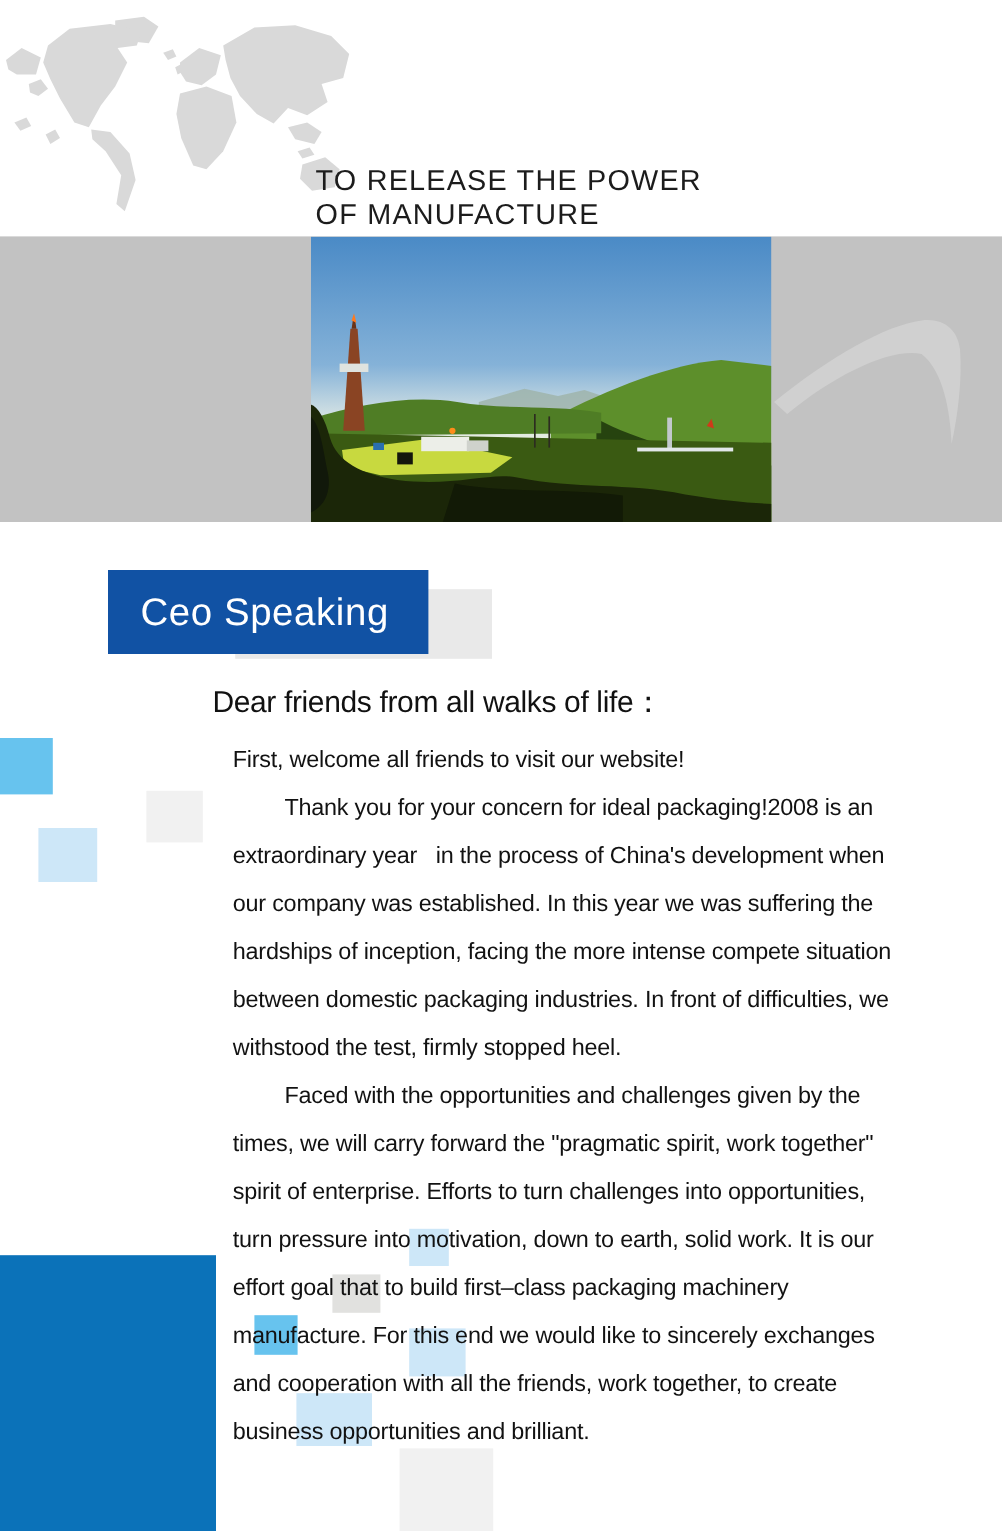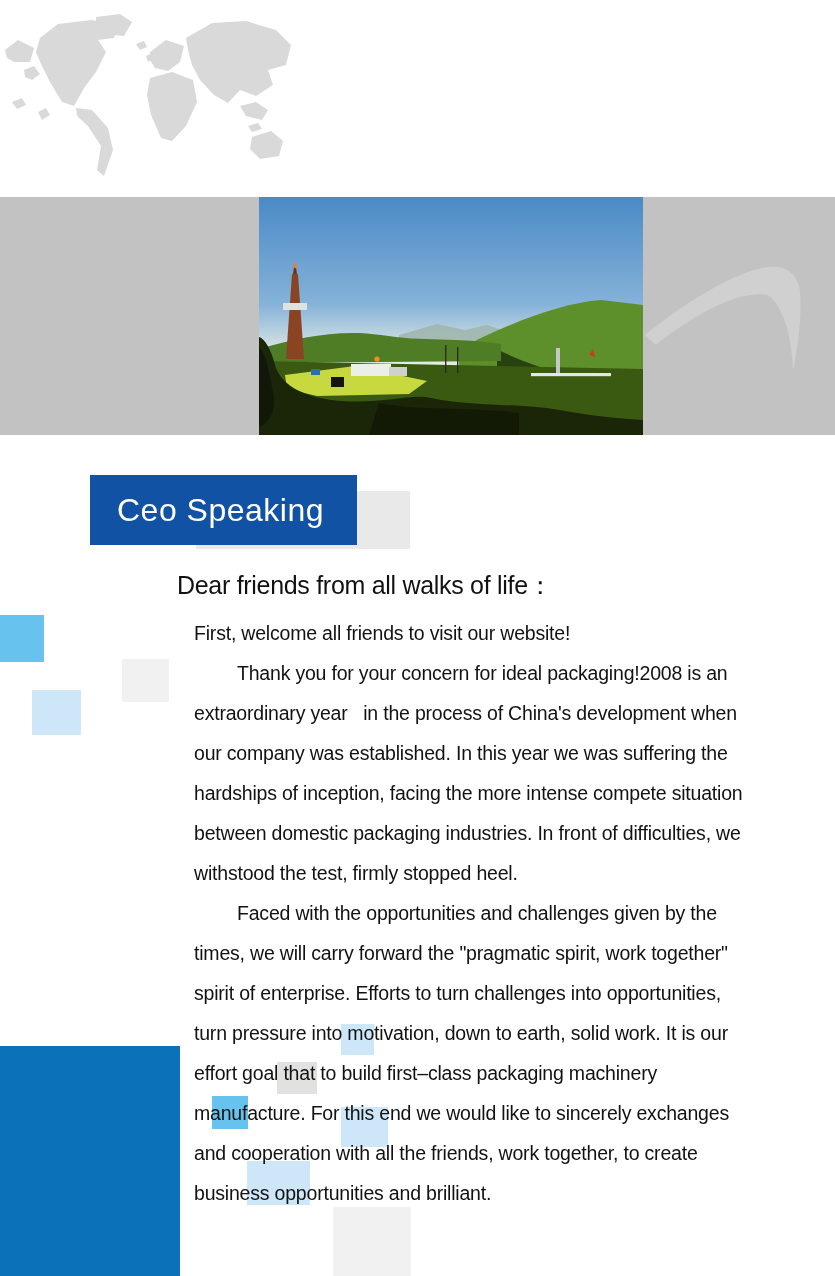--- a/index.html
+++ b/index.html
@@ -98,20 +98,22 @@
 
       <polygon points="186,28 212,13 246,11 276,20 291,35 286,55 268,60 273,75 256,86 240,80 228,93 214,85 200,70 192,55 188,40"></polygon>
 
       <polygon points="240,96 256,92 268,100 262,110 246,106"></polygon>
       <polygon points="248,116 258,113 262,119 252,122"></polygon>
 
       <polygon points="252,127 271,121 283,131 279,146 260,149 250,139"></polygon>
     </g>
   </svg>
 
+  <div class="hero-title">TO RELEASE THE POWER
+OF MANUFACTURE</div>
 
   <div class="gray-band">
     <svg class="swoosh" viewBox="0 0 835 238" aria-hidden="true">
       <path fill="#d0d0d0" d="M645,138
         C692,100 738,74 768,70
         C787,68 798,78 800,94
         C802,120 798,150 793,173
         C792,146 786,112 768,98
         C742,93 698,114 656,148 Z"></path>
     </svg>

